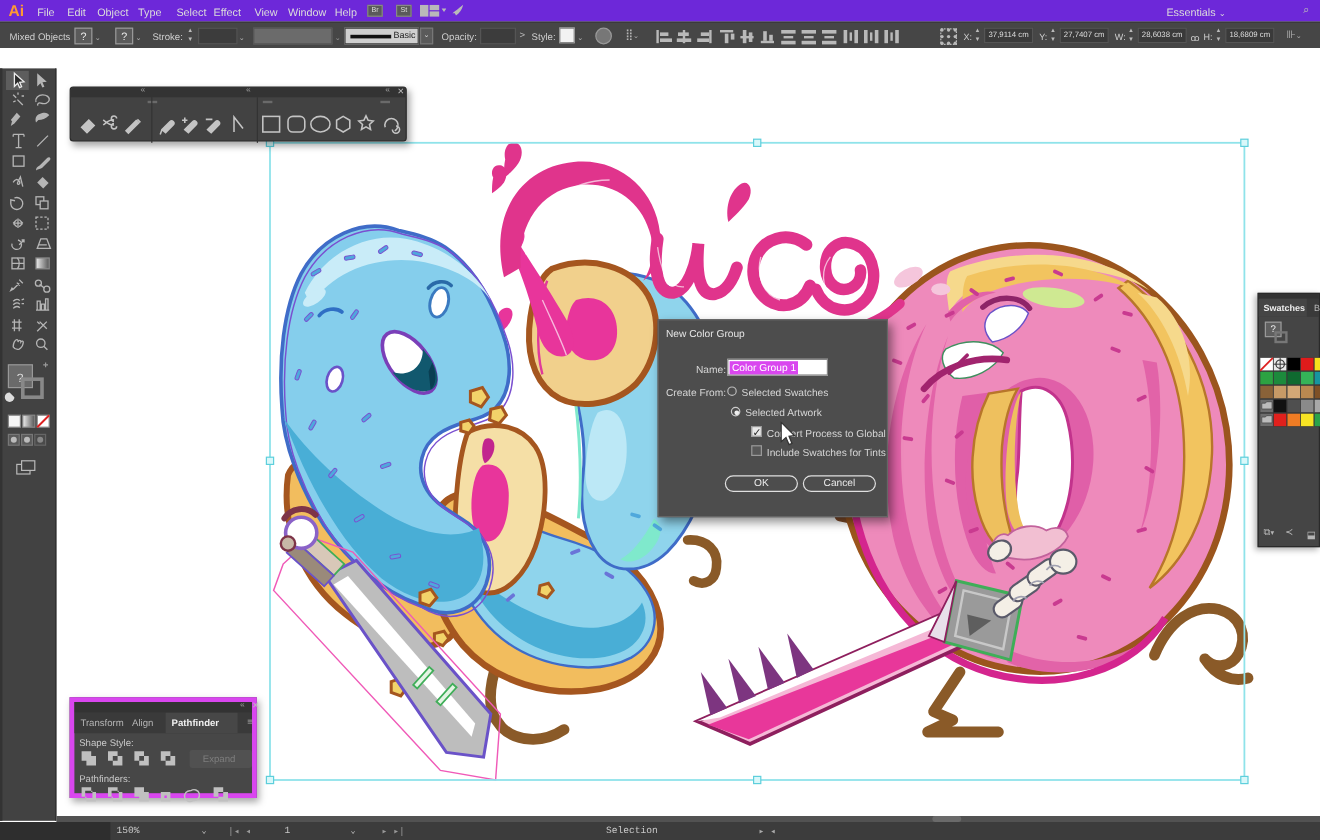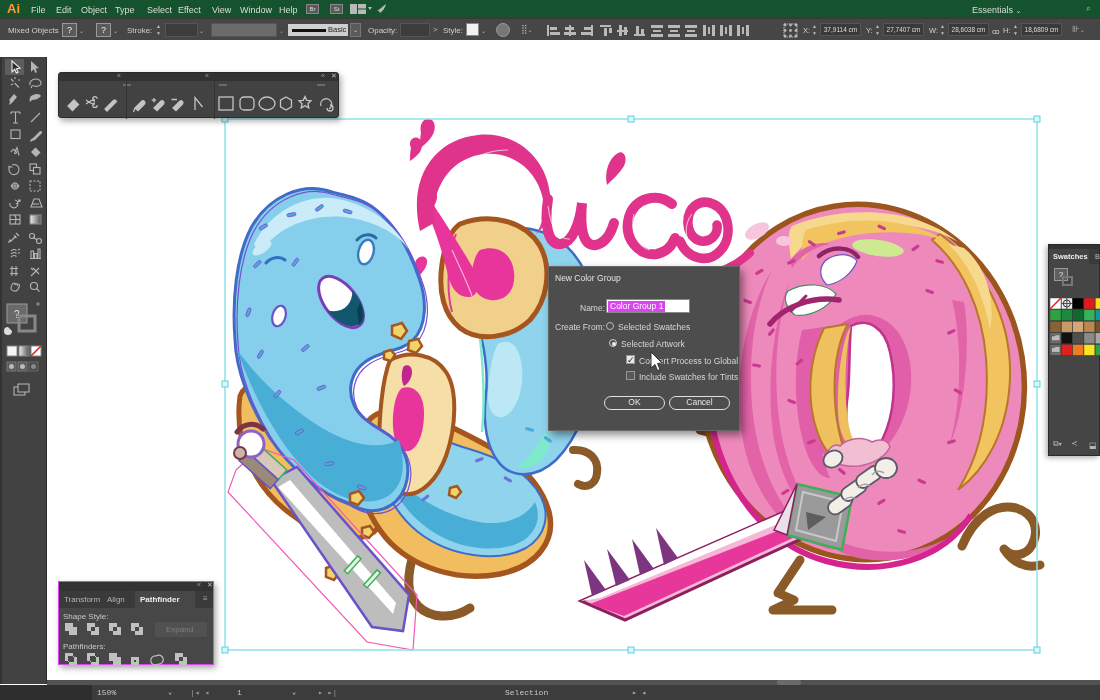--- a/index.html
+++ b/index.html
@@ -2,21 +2,21 @@
 <html><head>
 <meta charset="utf-8">
 <style>
 * { margin:0; padding:0; box-sizing:border-box; }
 html,body { width:1100px; height:700px; overflow:hidden; background:#fff;
   font-family:"Liberation Sans", sans-serif; }
 #app { position:absolute; left:0; top:0; width:1100px; height:700px; background:#ffffff; }
 .abs { position:absolute; }
 .txt { color:#d8d8d8; font-size:9px; white-space:nowrap; }
 
-#menubar { left:0; top:0; width:1100px; height:18px; background:#14532d; }
+#menubar { left:0; top:0; width:1100px; height:18px; background:#6d28d9; }
 #menubar .mi { position:absolute; top:4.5px; color:#dcdcdc; font-size:9px; }
 #ailogo { position:absolute; left:7px; top:1px; color:#ff9a33; font-size:13px; font-weight:bold; }
 #controlbar { left:0; top:18px; width:1100px; height:22px; background:#464646; border-top:1px solid #383838;}
 #tabbar { left:0; top:40px; width:1100px; height:17px; background:#4e4e4e; }
 #doctab { position:absolute; left:97px; top:0; width:432px; height:17px; background:#3a3a3a; color:#e8e8e8; font-size:8.5px; font-weight:bold; line-height:17px; padding-left:14px; }
 #doctab .x { position:absolute; right:10px; top:0; font-weight:bold; color:#ddd; }
 
 #toolbar { left:0; top:57px; width:47px; height:627px; background:#424242; border-right:1px solid #2d2d2d; border-left:2px solid #333; }
 
 .fpanel { background:#424242; border:1px solid #2a2a2a; box-shadow:2px 3px 6px rgba(0,0,0,0.35); }
@@ -26,21 +26,21 @@
 #statusbar { left:0; top:685px; width:1100px; height:15px; background:#3c3c3c; color:#ccc;font-family:Liberation Mono, monospace; }
 #statusleft { position:absolute; left:0; top:0; width:92px; height:15px; background:#2e2e2e; }
 .sv { font-size:8px; color:#c8c8c8; position:absolute; top:3px; }
 
 #dialog { left:548px; top:266px; width:192px; height:165px; background:#4d4d4d; border:1px solid #666; box-shadow:3px 4px 8px rgba(0,0,0,0.45); color:#dedede; }
 #dialog .lbl { position:absolute; font-size:8.5px; color:#d6d6d6; white-space:nowrap; }
 .pillbtn { position:absolute; height:14px; border:1.5px solid #e0e0e0; border-radius:8px; background:#4d4d4d; color:#e8e8e8; font-size:8.5px; text-align:center; line-height:11px; }
 
 #swpanel { left:1048px; top:244px; width:52px; height:212px; background:#454545; border:1px solid #2a2a2a; box-shadow:-2px 2px 5px rgba(0,0,0,0.3); }
 
-#pfpanel { left:58px; top:581px; width:156px; height:84px; background:#474747; border:1px solid #d946ef; box-shadow:2px 3px 6px rgba(0,0,0,0.35);padding-left:26px; }
+#pfpanel { left:58px; top:581px; width:156px; height:84px; background:#474747; border:4px solid #d946ef; box-shadow:2px 3px 6px rgba(0,0,0,0.35);padding-left:26px; }
 </style>
 </head>
 <body>
 <div id="app">
 
   <svg id="art" class="abs" style="left:0;top:0" width="1100" height="700" viewBox="0 0 1100 700">
 
     <g>
 
       <path d="M800 560 L778 593 L794 600 L773 610 L832 610" fill="none" stroke="#8a5a28" stroke-width="9" stroke-linecap="round" stroke-linejoin="round"></path>

